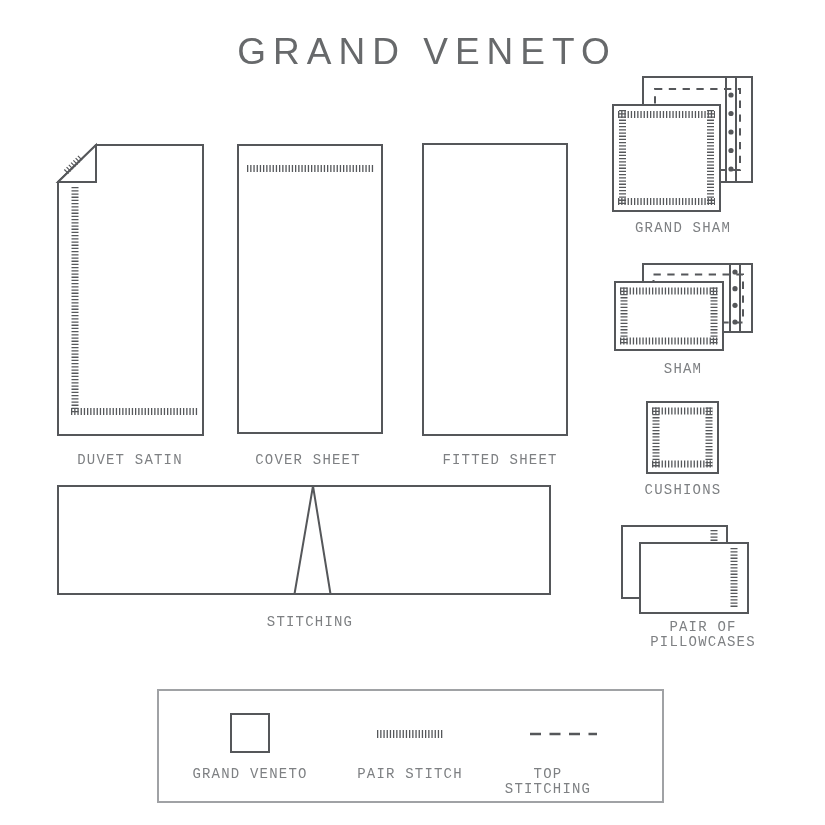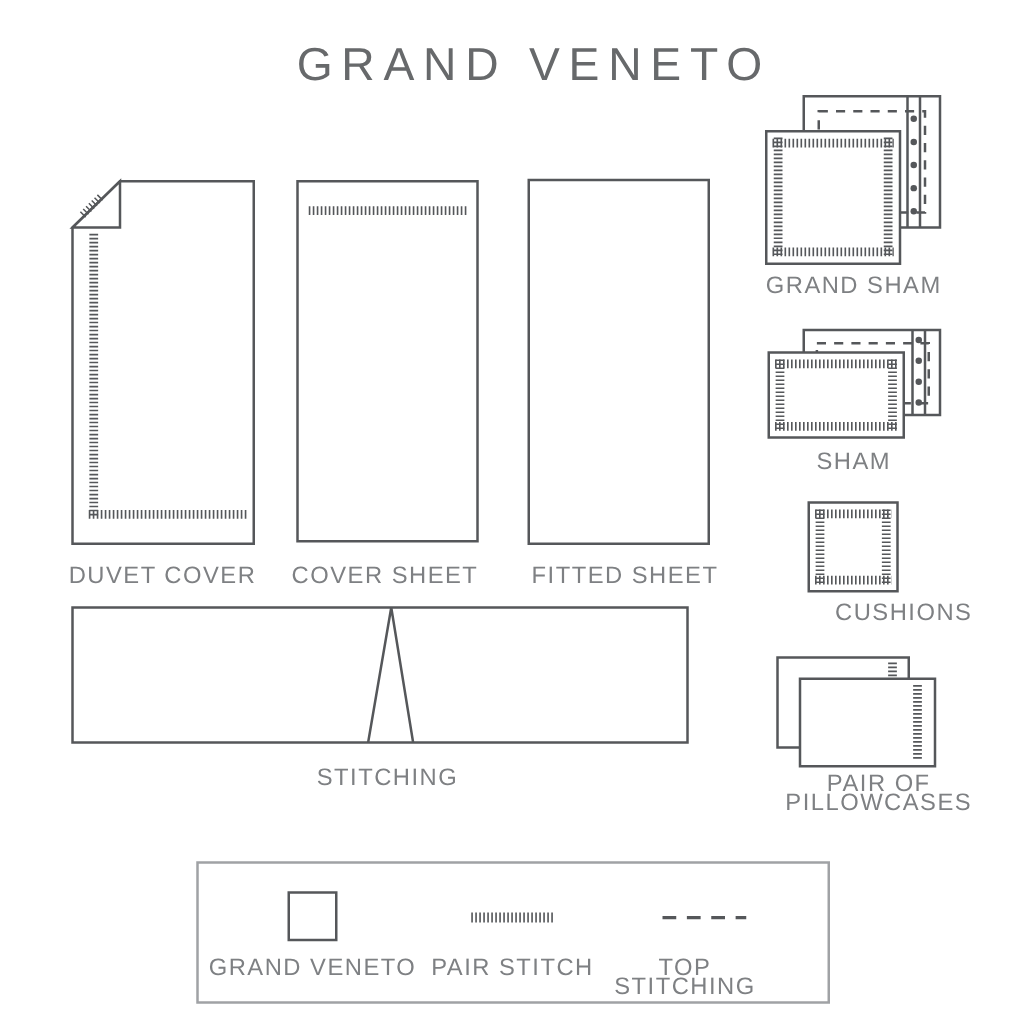--- a/index.html
+++ b/index.html
@@ -8,22 +8,22 @@
     background:var(--background,#fff);
     font-family:"Liberation Sans","DejaVu Sans",sans-serif;
   }
   .title{
     position:absolute;left:427px;top:30px;transform:translateX(-50%);
     font-size:37px;line-height:44px;font-weight:400;letter-spacing:7px;
     color:var(--title,#67696b);white-space:nowrap;
   }
   .lbl{
     position:absolute;transform:translateX(-50%);
-    font-size:19px;line-height:15px;letter-spacing:1.2px;
-    color:var(--label,#7e8083);white-space:nowrap;text-align:center;
+    font-size:14px;line-height:15px;letter-spacing:1.2px;
+    color:var(--label,#7e8083);white-space:nowrap;text-align:center;font-family:Liberation Mono, monospace;
   }
   svg.diagram{position:absolute;left:0;top:0;}
   .ol{fill:#fff;stroke:var(--line,#55575a);stroke-width:2;}
   .nf{fill:none;stroke:var(--line,#55575a);stroke-width:2;}
   .satin{fill:none;stroke:var(--line,#55575a);stroke-width:7;stroke-dasharray:1.3 1.9;}
   .satin-sm{fill:none;stroke:var(--line,#55575a);stroke-width:6;stroke-dasharray:1.2 2;}
   .satin-lg{fill:none;stroke:var(--line,#55575a);stroke-width:8;stroke-dasharray:1.3 1.9;}
   .dash{fill:none;stroke:var(--line,#55575a);stroke-width:2;stroke-dasharray:7.3 6.5;}
   .dot{fill:var(--line,#55575a);}
   .legendbox{fill:none;stroke:var(--legend-border,#a0a2a5);stroke-width:2;}
@@ -111,26 +111,26 @@
   </g>
 
   <g>
     <rect class="legendbox" x="158" y="690" width="505" height="112"></rect>
     <rect class="nf" x="231" y="714" width="38" height="38"></rect>
     <line class="satin-lg" x1="377" y1="734" x2="444" y2="734"></line>
     <line class="topstitch" x1="530" y1="734" x2="597" y2="734"></line>
   </g>
 </svg>
 
-<div class="lbl" style="left:130px;top:453px;">DUVET COVER</div>
+<div class="lbl" style="left:130px;top:453px;">DUVET SATIN</div>
 <div class="lbl" style="left:308px;top:453px;">COVER SHEET</div>
 <div class="lbl" style="left:500px;top:453px;">FITTED SHEET</div>
 <div class="lbl" style="left:683px;top:221px;">GRAND SHAM</div>
 <div class="lbl" style="left:683px;top:362px;">SHAM</div>
-<div class="lbl" style="left:683px;top:483px;margin-left:40px;">CUSHIONS</div>
+<div class="lbl" style="left:683px;top:483px;">CUSHIONS</div>
 <div class="lbl" style="left:681px;top:620px;margin-left:22px;">
   <div>PAIR OF</div>
   <div>PILLOWCASES</div>
 </div>
 <div class="lbl" style="left:310px;top:615px;">STITCHING</div>
 
 <div class="lbl" style="left:250px;top:767px;">GRAND VENETO</div>
 <div class="lbl" style="left:410px;top:767px;">PAIR STITCH</div>
 <div class="lbl" style="left:548px;top:767px;">
   <div>TOP</div>

